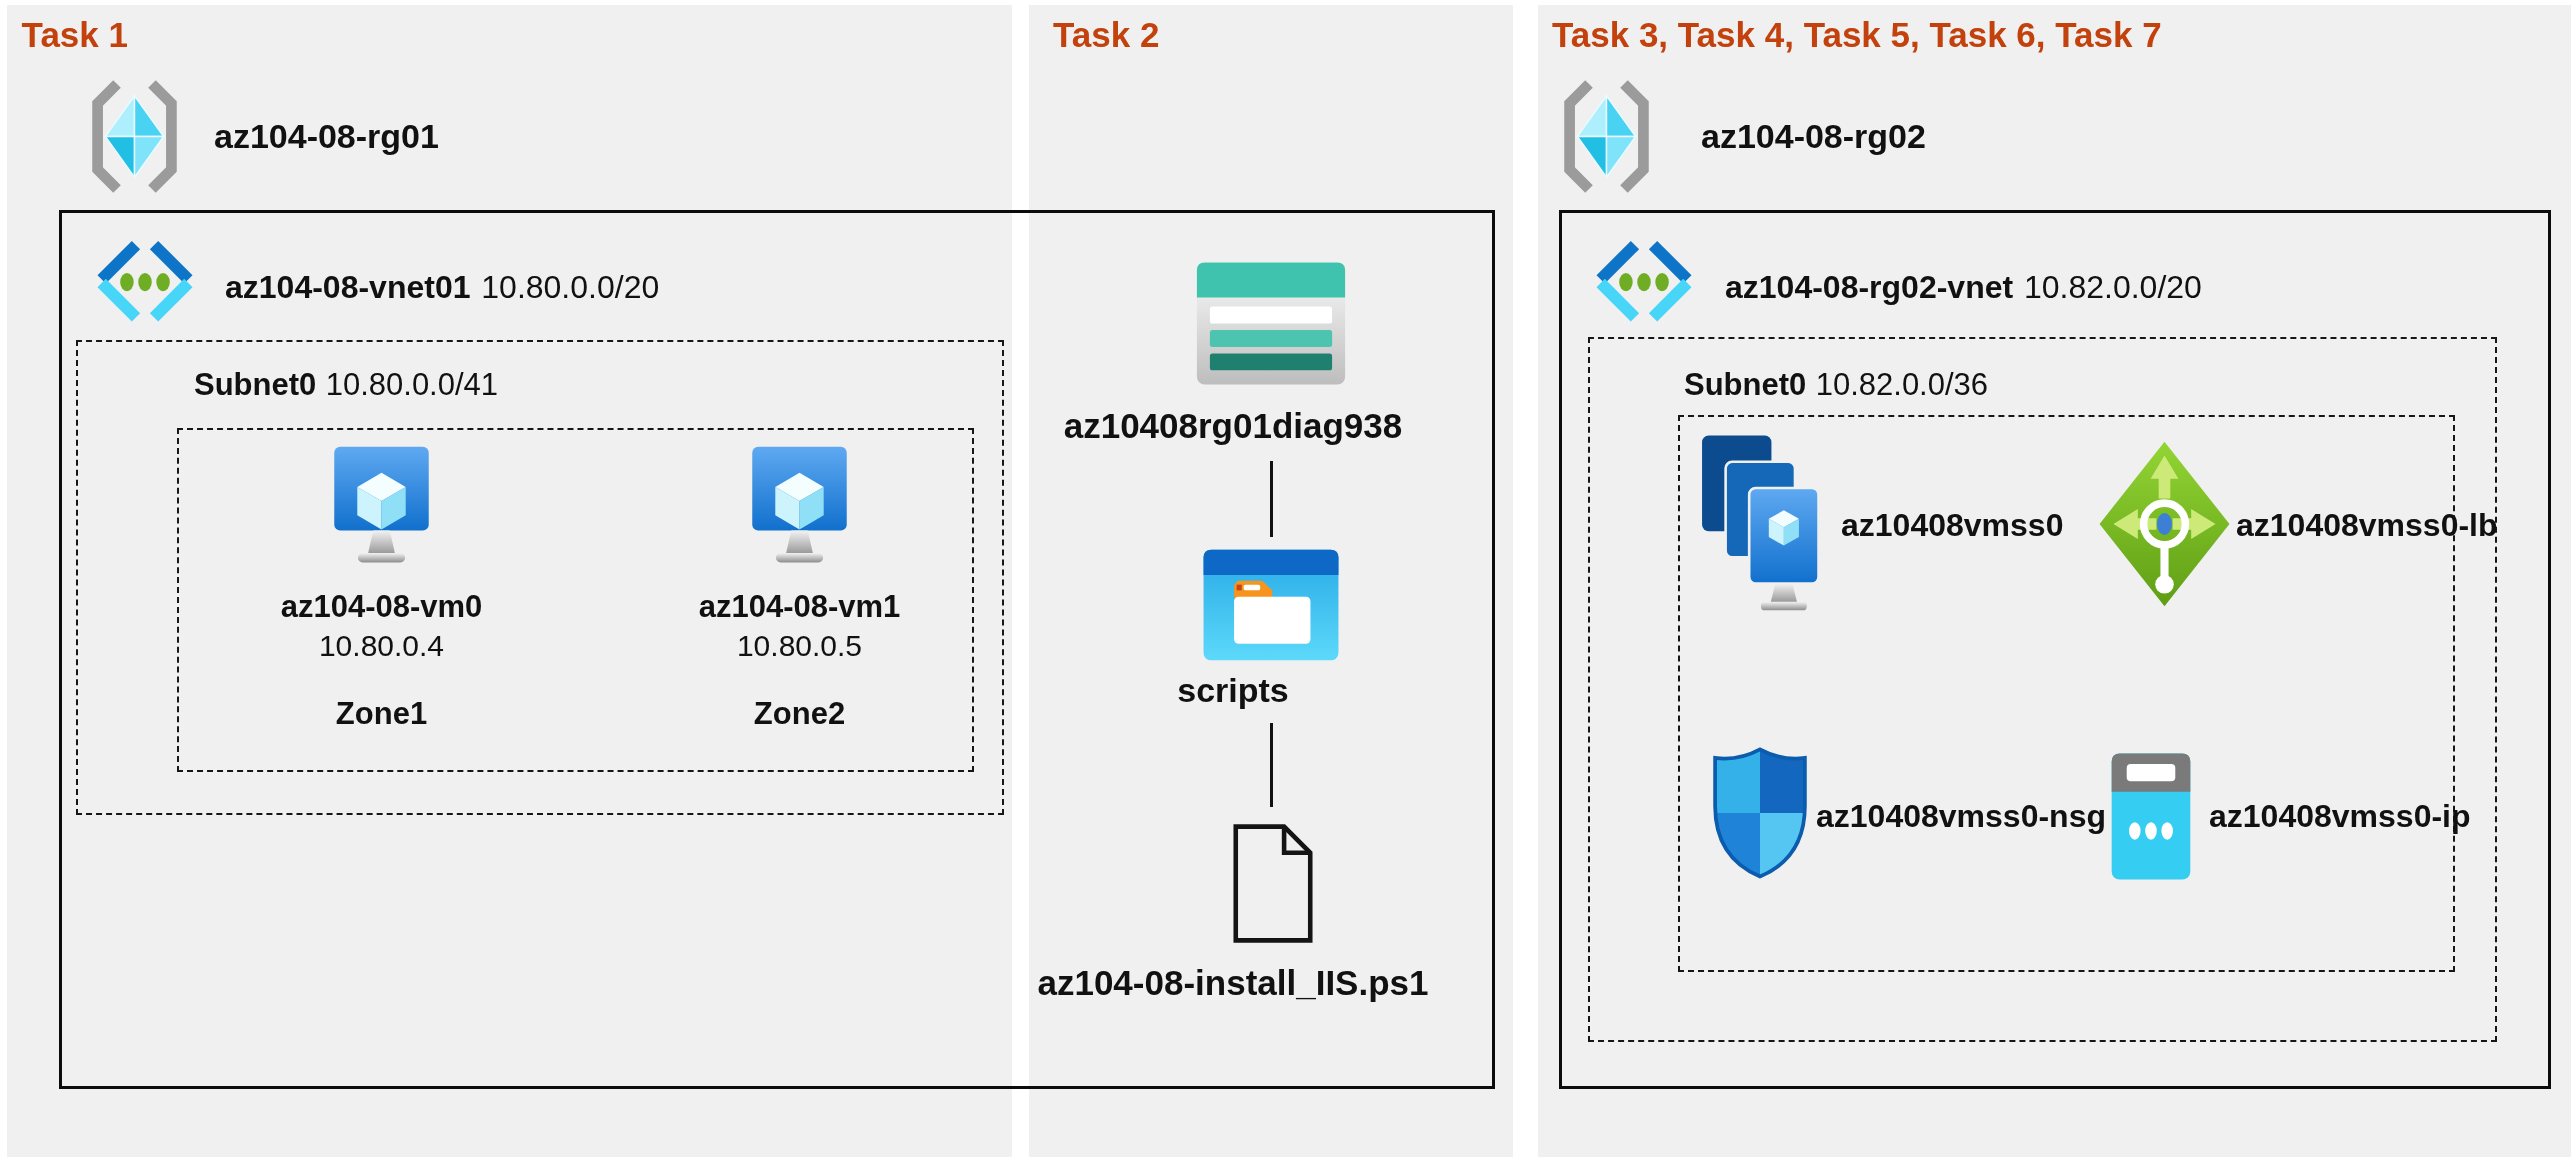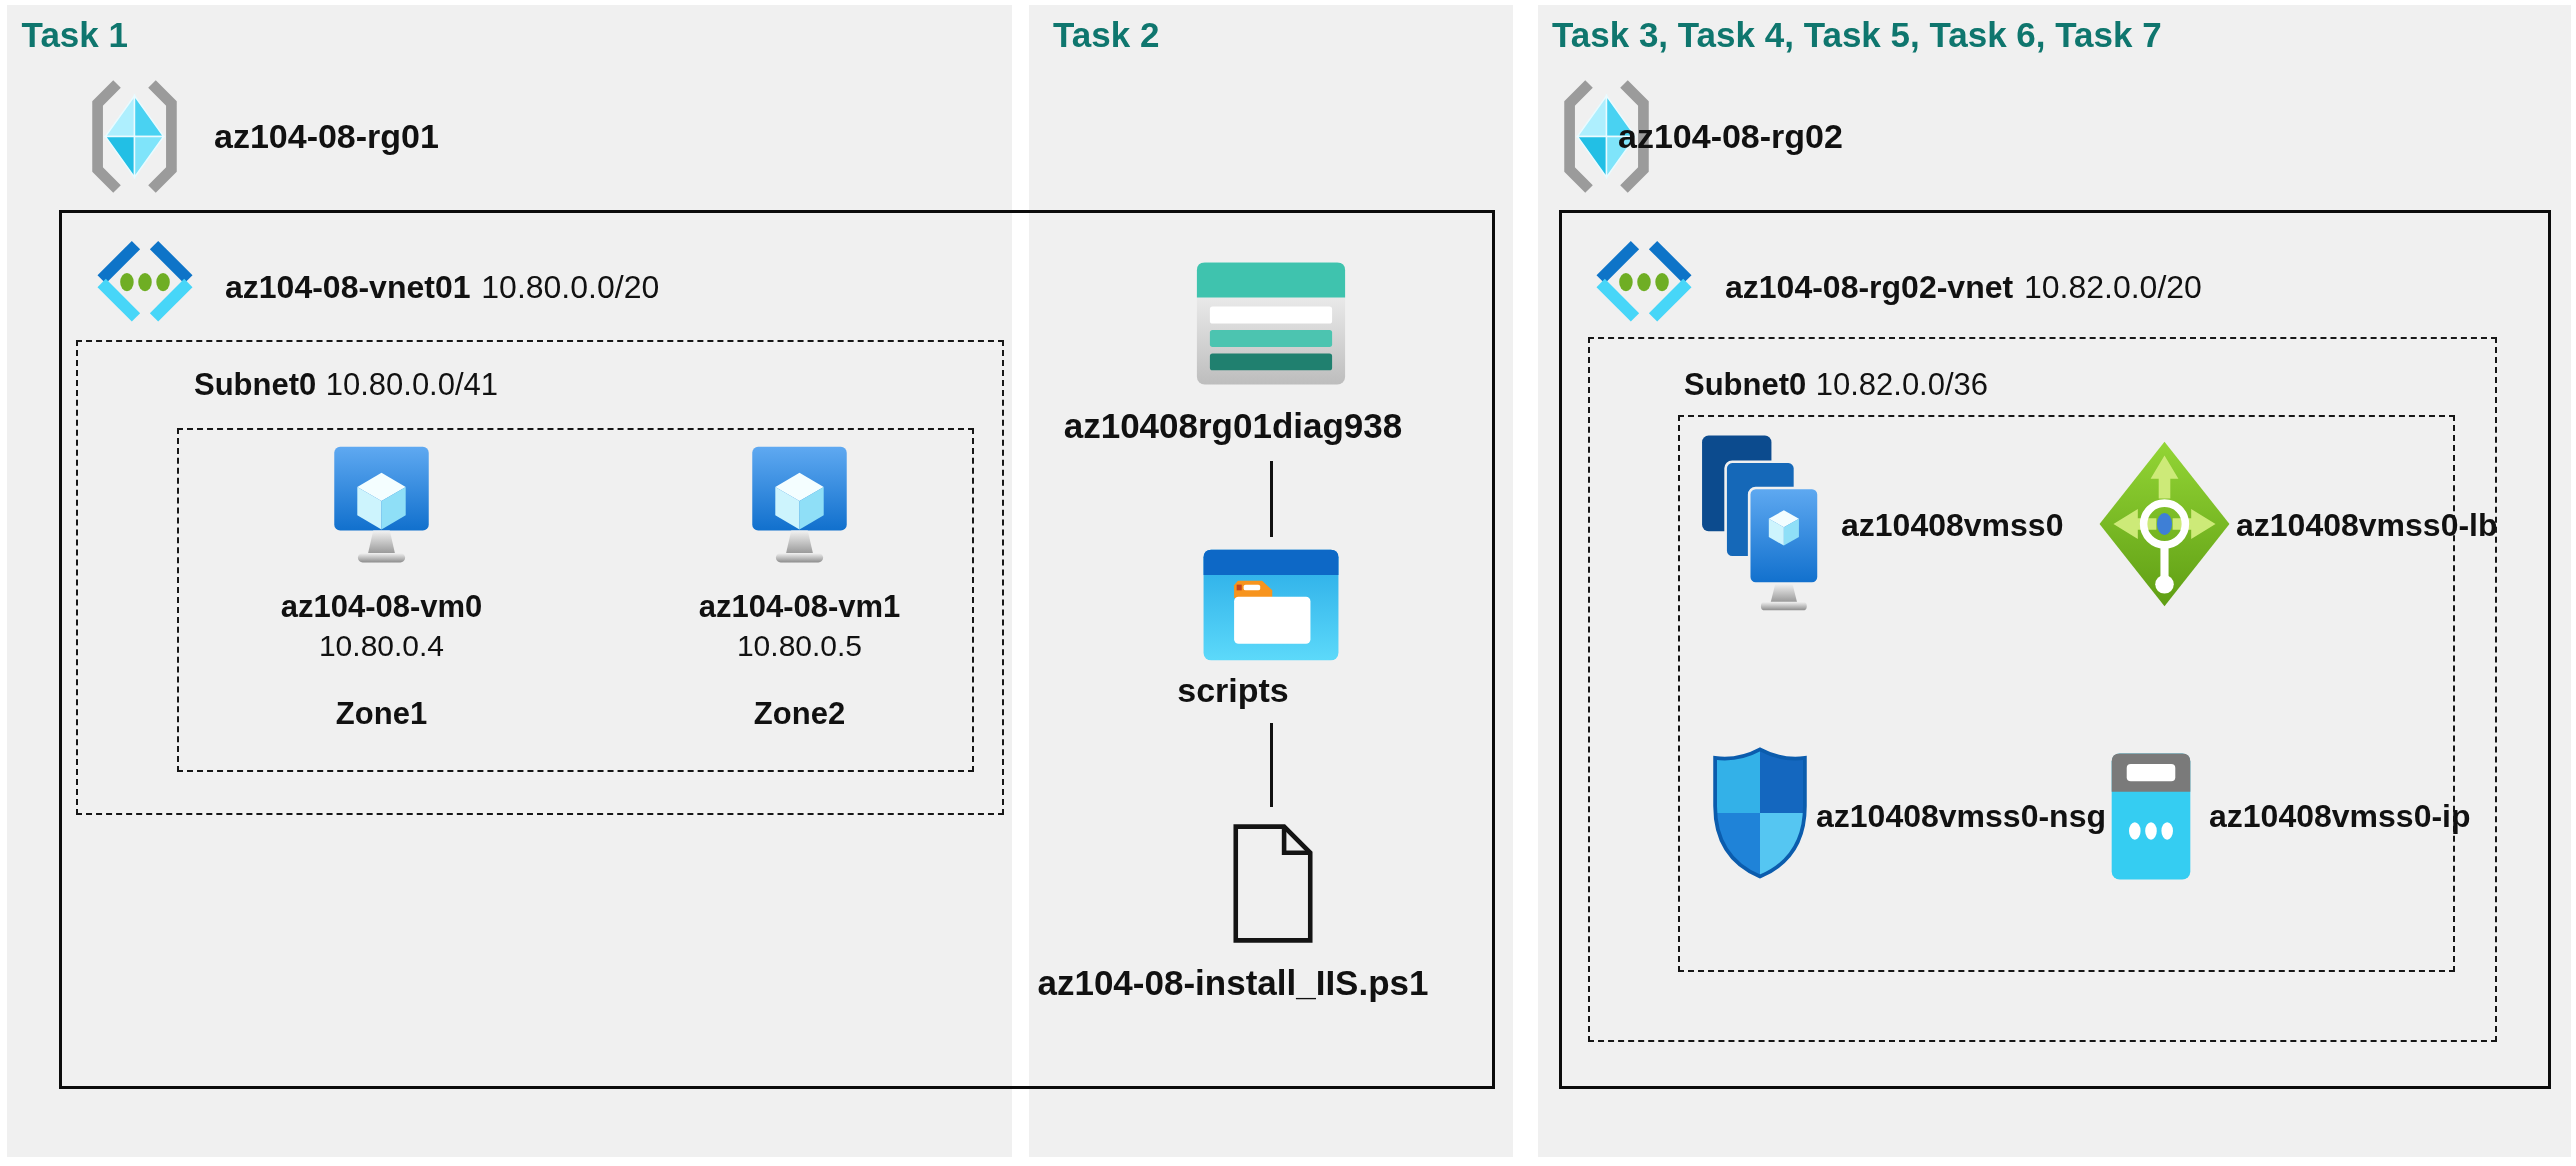--- a/index.html
+++ b/index.html
@@ -7,21 +7,21 @@
     width:2576px;height:1166px;background:#ffffff;
     font-family:"Liberation Sans", sans-serif;color:#111;
     position:relative;overflow:hidden;
   }
   .panel{position:absolute;background:#f0f0f0;top:5.4px;height:1152px;}
   #panel-1{left:6.7px;width:1005px;}
   #panel-2{left:1029px;width:484px;}
   #panel-3{left:1538px;width:1033px;}
 
   .task-heading{
-    position:absolute;top:15px;font-size:35px;font-weight:bold;color:#0f766e;
+    position:absolute;top:15px;font-size:35px;font-weight:bold;color:#c2410c;
     white-space:nowrap;
   }
   #task1-heading{left:21.6px;}
   #task2-heading{left:1053px;}
   #task3-heading{left:1552px;}
 
   .solid-box{position:absolute;border:3.4px solid #0c0c0c;box-sizing:border-box;}
   #vnet-box-1{left:59px;top:210px;width:1436px;height:879px;}
   #vnet-box-2{left:1559px;top:210px;width:992px;height:879px;}
 
@@ -31,21 +31,21 @@
   #subnet-box-2{left:1588px;top:337px;width:909px;height:705px;}
   #vmss-box-2{left:1678px;top:415px;width:777px;height:557px;}
 
   .icon{position:absolute;}
   .row-label{position:absolute;white-space:nowrap;}
   .bold{font-weight:bold;}
   .rg-name{font-size:34px;font-weight:bold;line-height:40px;}
   #rg1-icon{left:84px;top:76px;}
   #rg1-name{left:214px;top:116px;}
   #rg2-icon{left:1556px;top:76px;}
-  #rg2-name{left:1618px;top:116px;}
+  #rg2-name{left:1701px;top:116px;}
 
   .vnet-label{font-size:32px;line-height:39px;}
   .vnet-label .cidr{font-weight:normal;margin-left:10.8px;}
   #vnet1-icon{left:89px;top:236px;}
   #vnet1-label{left:225px;top:268px;}
   #vnet2-icon{left:1588px;top:236px;}
   #vnet2-label{left:1725px;top:268px;}
 
   .subnet-label{font-size:31px;line-height:36px;}
   .subnet-label .cidr{font-weight:normal;margin-left:9.4px;}

